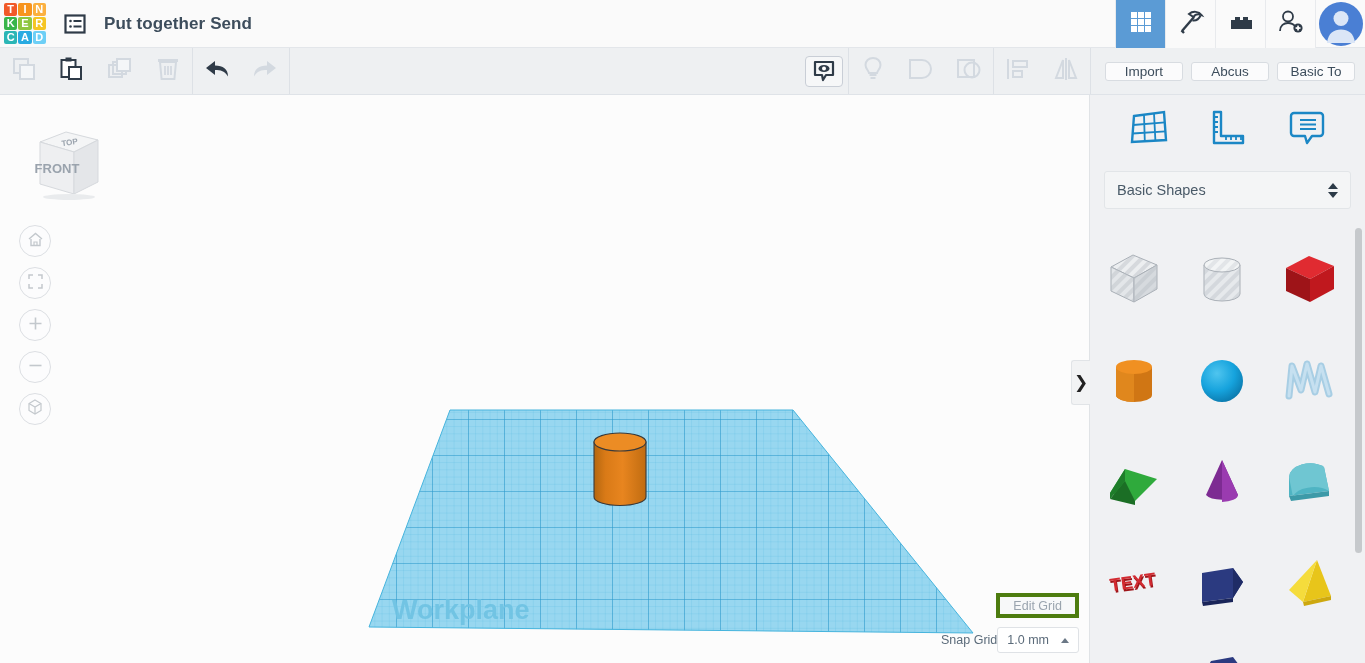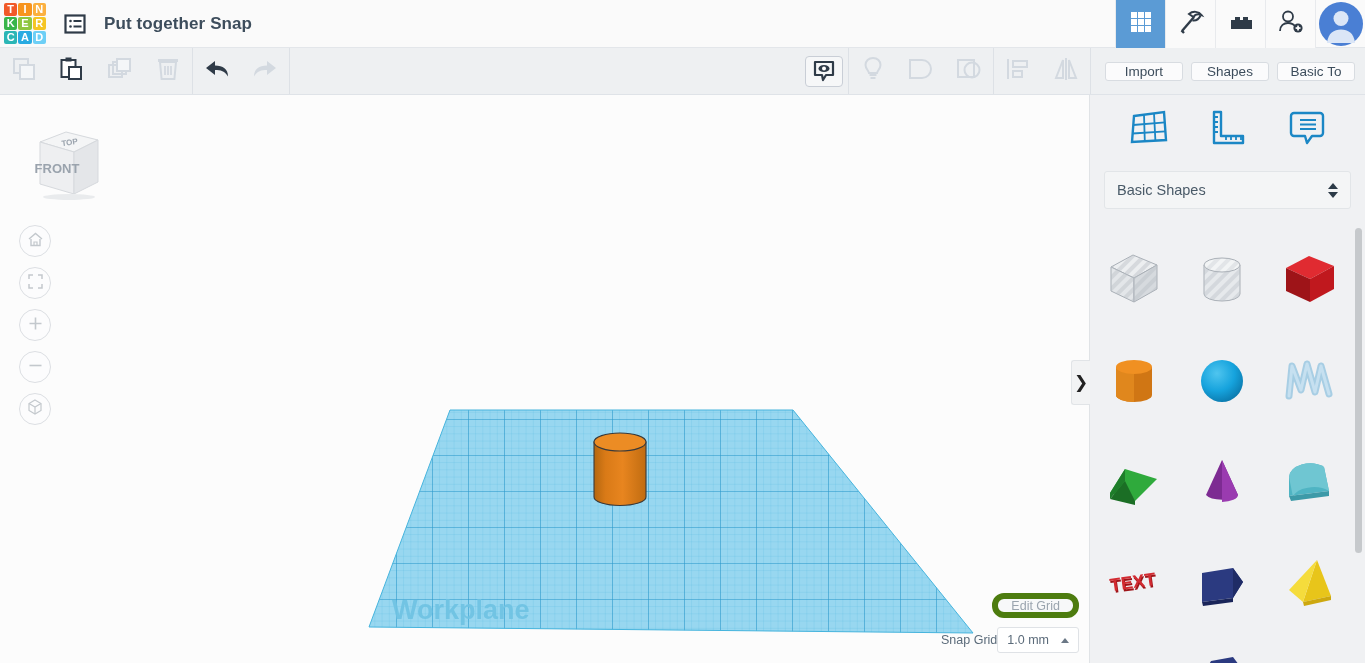--- a/index.html
+++ b/index.html
@@ -59,21 +59,21 @@
   .canvas {
     position: absolute; top: 95px; left: 0; width: 1089px; height: 568px;
     background: #fcfcfc; overflow: hidden;
   }
   .viewcube { position: absolute; left: 22px; top: 25px; width: 84px; height: 80px; }
   .nav-btns { position: absolute; left: 19px; top: 130px; display: flex; flex-direction: column; gap: 10px; }
   .nav-btn { width: 32px; height: 32px; border-radius: 50%; border: 1px solid #dcdfe3;
              background: #fcfcfd; display: flex; align-items: center; justify-content: center; cursor: pointer; }
   .grid-ctl { position: absolute; right: 10px; bottom: 10px; text-align: right; }
   .edit-grid {
-    height: 25px; padding: 0 13px; border: 6px solid #4d7c0f; border-radius: 12px;
+    height: 25px; padding: 0 13px; border: 4px solid #4d7c0f; border-radius: 0;
     background: #f7f8f9; color: #9aa4ae; font-size: 12.5px; cursor: pointer;
     font-family: "Liberation Sans", sans-serif;
   }
   .snap-row { display: flex; align-items: center; justify-content: flex-end; margin-top: 9px; }
   .snap-label { font-size: 12.5px; color: #5b6b7a; }
   .snap-sel {
     height: 26px; padding: 0 9px; border: 1px solid #dfe2e6; border-radius: 3px;
     background: #fff; color: #5b6b7a; font-size: 12.5px; display: flex;
     align-items: center; gap: 12px; cursor: pointer;
   }
@@ -138,21 +138,21 @@
     <div class="menu-icon-wrap">
       <svg width="22" height="22" viewBox="0 0 22 22">
         <rect x="1.5" y="2.5" width="19" height="17" fill="#fff" stroke="#2f3b48" stroke-width="2.2"></rect>
         <circle cx="6.5" cy="8" r="1.3" fill="#2f3b48"></circle>
         <circle cx="6.5" cy="13.5" r="1.3" fill="#2f3b48"></circle>
         <rect x="9.5" y="7" width="8" height="2" fill="#2f3b48"></rect>
         <rect x="9.5" y="12.5" width="8" height="2" fill="#2f3b48"></rect>
       </svg>
     </div>
 
-    <div class="doc-title">Put together Snap</div>
+    <div class="doc-title">Put together Send</div>
 
     <div class="top-right">
       <div class="top-btn active">
         <span>
           <svg width="26" height="26" viewBox="0 0 26 26">
             <rect x="3" y="3" width="6" height="6" fill="#fff"></rect>
             <rect x="10" y="3" width="6" height="6" fill="#fff"></rect>
             <rect x="17" y="3" width="6" height="6" fill="#fff"></rect>
             <rect x="3" y="10" width="6" height="6" fill="#fff"></rect>
             <rect x="10" y="10" width="6" height="6" fill="#fff"></rect>
@@ -310,21 +310,21 @@
             <path d="M17 3 L24 21 h-7 Z" fill="none" stroke="#d3d9e0" stroke-width="2"></path>
             <path d="M14 1 v22" stroke="#d3d9e0" stroke-width="2"></path>
           </svg>
         </span>
       </div>
     </div>
     <div class="tb-sep"></div>
 
     <div class="tb-right">
       <button class="tb-action">Import</button>
-      <button class="tb-action">Shapes</button>
+      <button class="tb-action">Abcus</button>
       <button class="tb-action">Basic To</button>
     </div>
   </div>
 
   <div class="canvas">
 
     <svg width="1089" height="568" viewBox="0 0 1089 568" style="position:absolute;top:0;left:0">
       <defs>
         <pattern id="fine" width="7.2" height="7.2" patternUnits="userSpaceOnUse">
           <path d="M7.2 0 L0 0 0 7.2" fill="none" stroke="#35a9da" stroke-width="0.5" opacity="0.55"></path>

